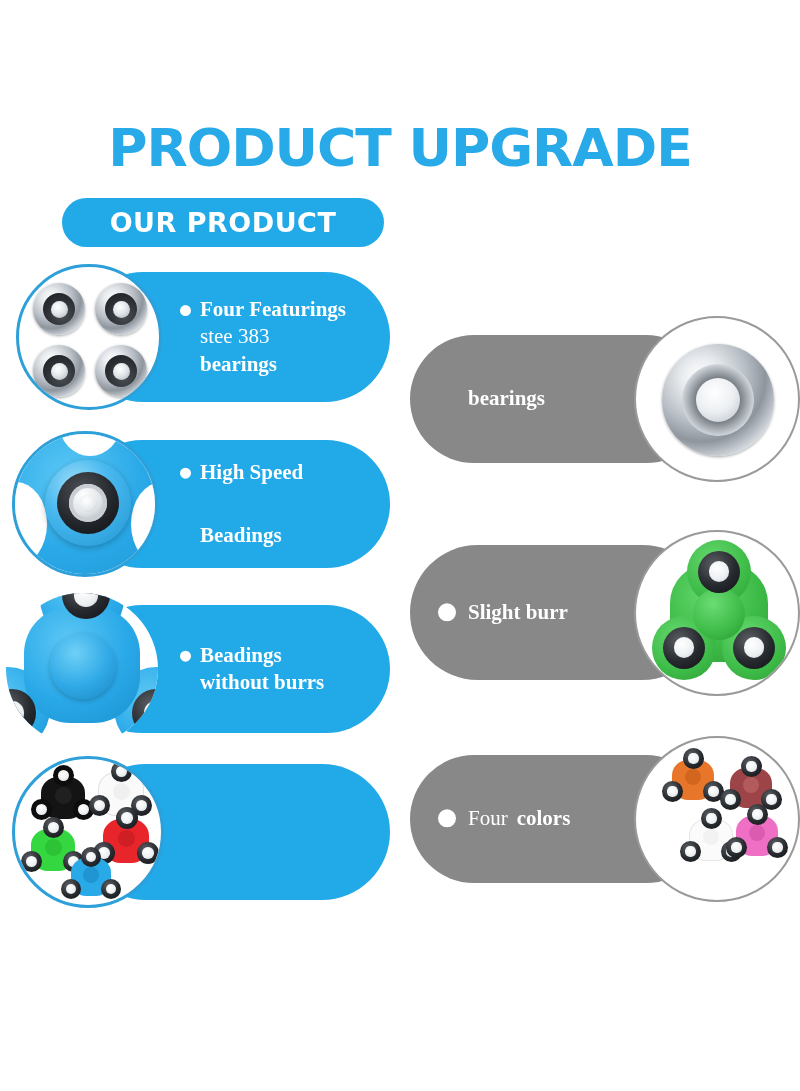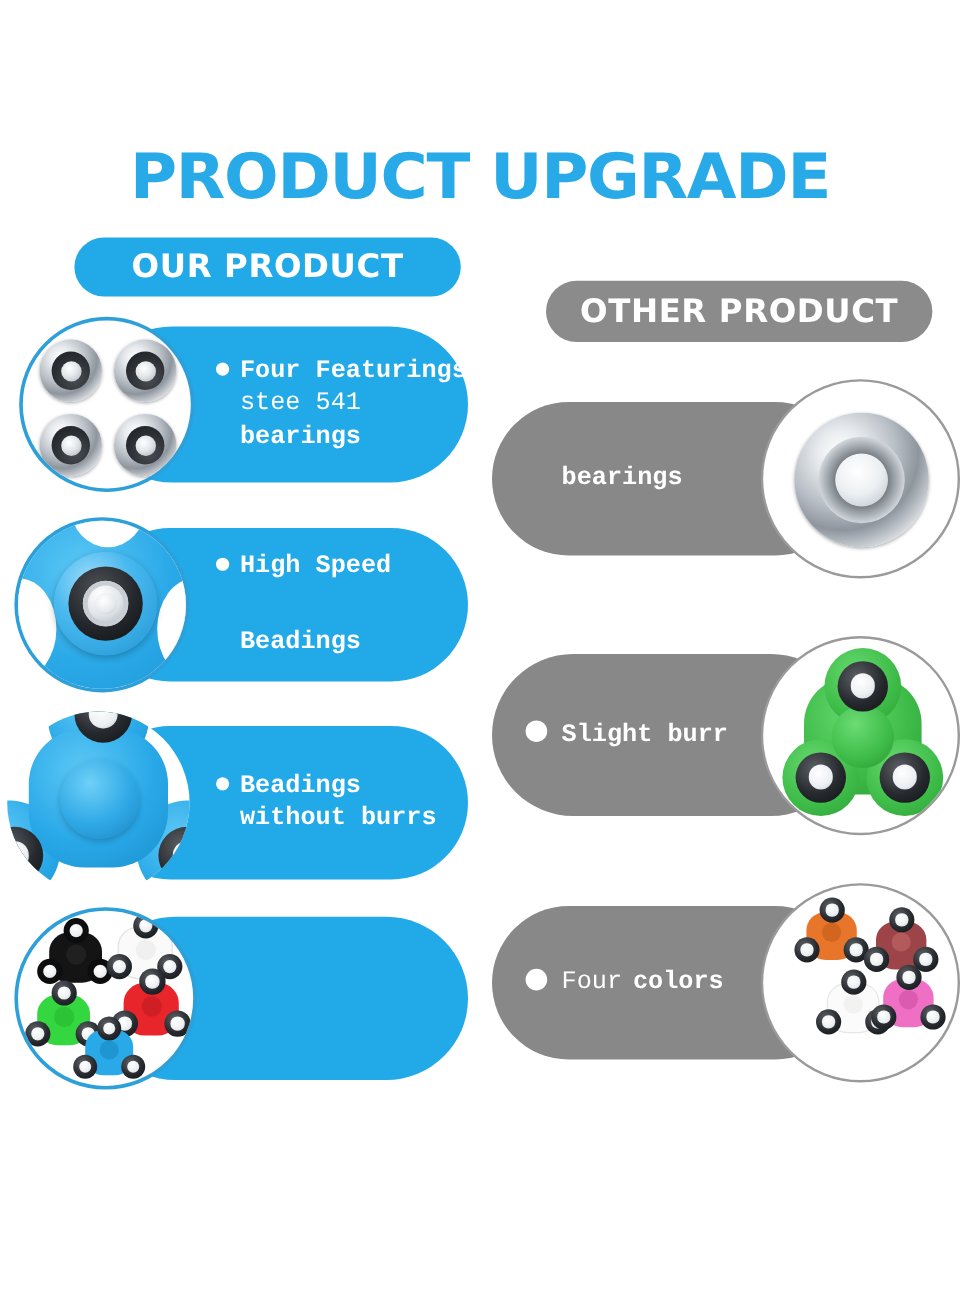--- a/index.html
+++ b/index.html
@@ -57,21 +57,21 @@
     background: #ffffff;
     overflow: hidden;
   }
   .circle-blue { border: 3px solid #2d9fd9; }
   .circle-gray { border: 2px solid #9a9a9a; }
 
   .row-text {
     position: absolute; top: 50%; transform: translateY(-50%);
     color: #ffffff;
     line-height: 1.30;
-    font-family: Liberation Mono, monospace;
+    font-family: Liberation Serif, serif;
   }
   .row-text .bullet {
     display: inline-block;
     width: 11px; height: 11px; border-radius: 50%;
     background: #fff; margin-right: 9px;
     vertical-align: middle; position: relative; top: -2px;
   }
   .row-text .bullet.big { width: 18px; height: 18px; top: -3px; margin-right: 12px; }
   .t-strong { font-weight: 700; font-size: 21px; }
   .t-med    { font-weight: 400; font-size: 21px; }
@@ -102,23 +102,20 @@
 </head>
 <body>
 
 <div class="page">
 
   <div class="title">PRODUCT UPGRADE</div>
 
   <div class="badge badge-ours">
     <span>OUR PRODUCT</span>
   </div>
-  <div class="badge badge-other">
-    <span>OTHER PRODUCT</span>
-  </div>
 
   <div class="row" style="left:8px; top:272px; width:382px; height:130px;">
     <div class="pill pill-blue" style="left:70px; width:312px;"></div>
     <div class="circle circle-blue" style="left:8px; width:146px; height:146px;">
       <div class="art">
         <div class="bearing" style="left:14px; top:16px; width:52px; height:52px;">
           <div class="race" style="width:32px;height:32px;">
               <div class="bore" style="width:17px;height:17px;"></div>
             </div>
         </div>
@@ -134,21 +131,21 @@
         </div>
         <div class="bearing" style="left:76px; top:78px; width:52px; height:52px;">
           <div class="race" style="width:32px;height:32px;">
               <div class="bore" style="width:17px;height:17px;"></div>
             </div>
         </div>
       </div>
     </div>
     <div class="row-text" style="left:172px; width:210px;">
       <div><span class="bullet"></span><span class="t-strong">Four Featurings</span></div>
-      <div style="padding-left:20px;"><span class="t-med">stee 541</span></div>
+      <div style="padding-left:20px;"><span class="t-med">stee 383</span></div>
       <div style="padding-left:20px;"><span class="t-strong">bearings</span></div>
     </div>
   </div>
 
   <div class="row" style="left:8px; top:440px; width:382px; height:128px;">
     <div class="pill pill-blue" style="left:70px; width:312px;"></div>
     <div class="circle circle-blue" style="left:4px; width:146px; height:146px;">
       <div class="art">
 
         <div style="position:absolute; left:-14px; top:-10px; width:176px; height:176px;

